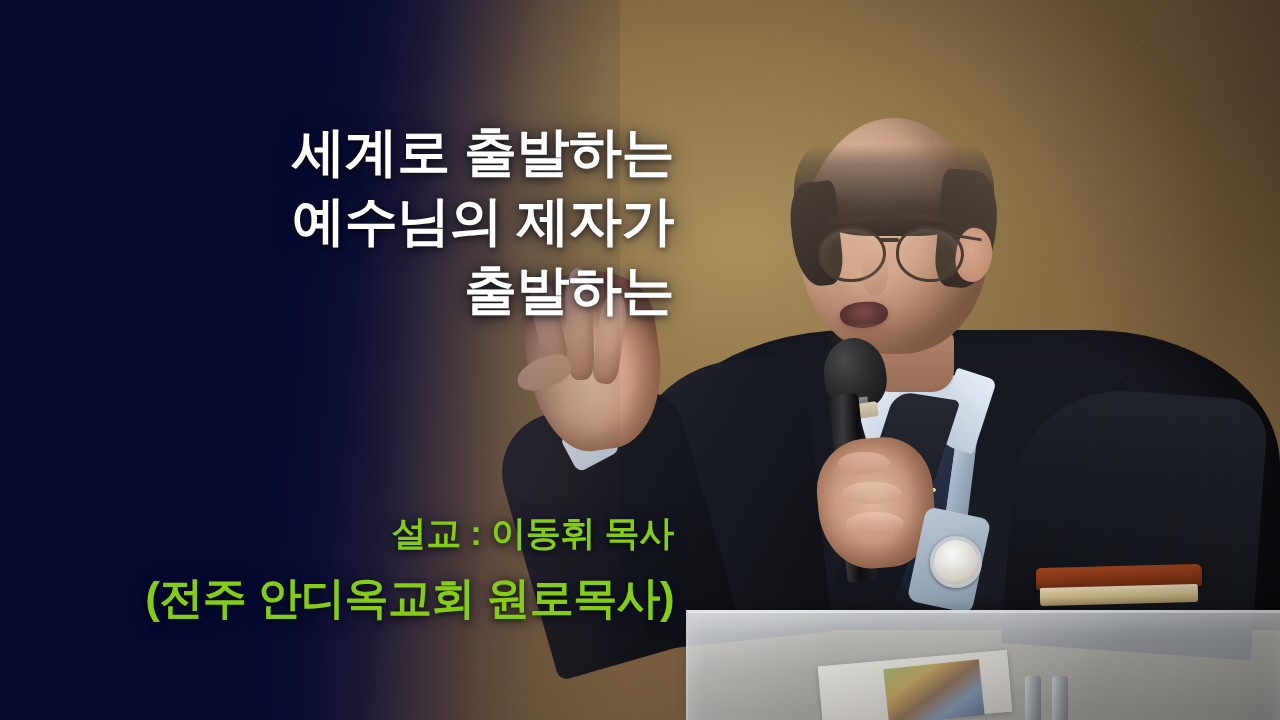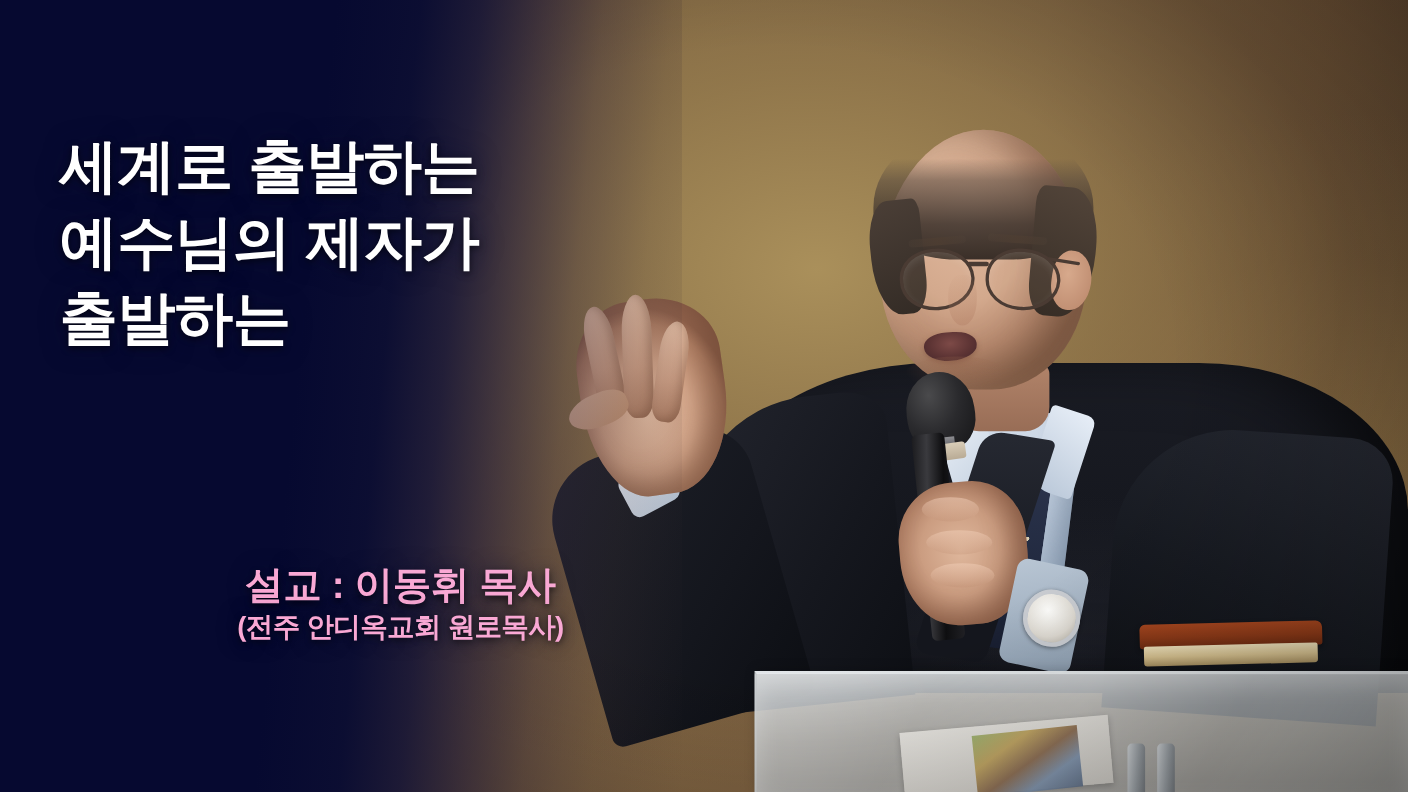--- a/index.html
+++ b/index.html
@@ -444,42 +444,42 @@
       rgba(48,36,56,0.38) 79%,
       rgba(64,48,52,0.18) 88%,
       rgba(80,60,48,0.00) 100%);
   }
 
   
   .title-block {
     position: absolute;
     left: 54px; top: 118px;
     width: 620px;
-    text-align: left;
+    text-align: right;
     color: #ffffff;
     font-size: 53px;
     font-weight: 700;
     line-height: 1.30;
     letter-spacing: -0.5px;
     text-shadow: 0 2px 7px rgba(0,0,0,0.62), 0 0 22px rgba(10,12,46,0.8);
   }
   .title-block .line { display: block; white-space: nowrap; }
 
   .subtitle-block {
     position: absolute;
     left: 54px; top: 512px;
     width: 620px;
-    text-align: center;
-    color: #f9a8d4;
+    text-align: right;
+    color: #84cc16;
     font-weight: 700;
     line-height: 1.22;
     text-shadow: 0 2px 6px rgba(0,0,0,0.62), 0 0 18px rgba(10,12,46,0.75);
   }
   .subtitle-block .speaker { display: block; font-size: 35px; letter-spacing: -0.3px; white-space: nowrap; }
-  .subtitle-block .affiliation { display: block; font-size: 25px; letter-spacing: -0.6px; margin-top: 0; white-space: nowrap; }
+  .subtitle-block .affiliation { display: block; font-size: 44px; letter-spacing: -0.6px; margin-top: 16px; white-space: nowrap; }
 </style>
 </head>
 <body>
 
 <div id="stage">
 
   <div class="photo-bg"></div>
 
   <div class="figure">
     <div class="suit"></div>

